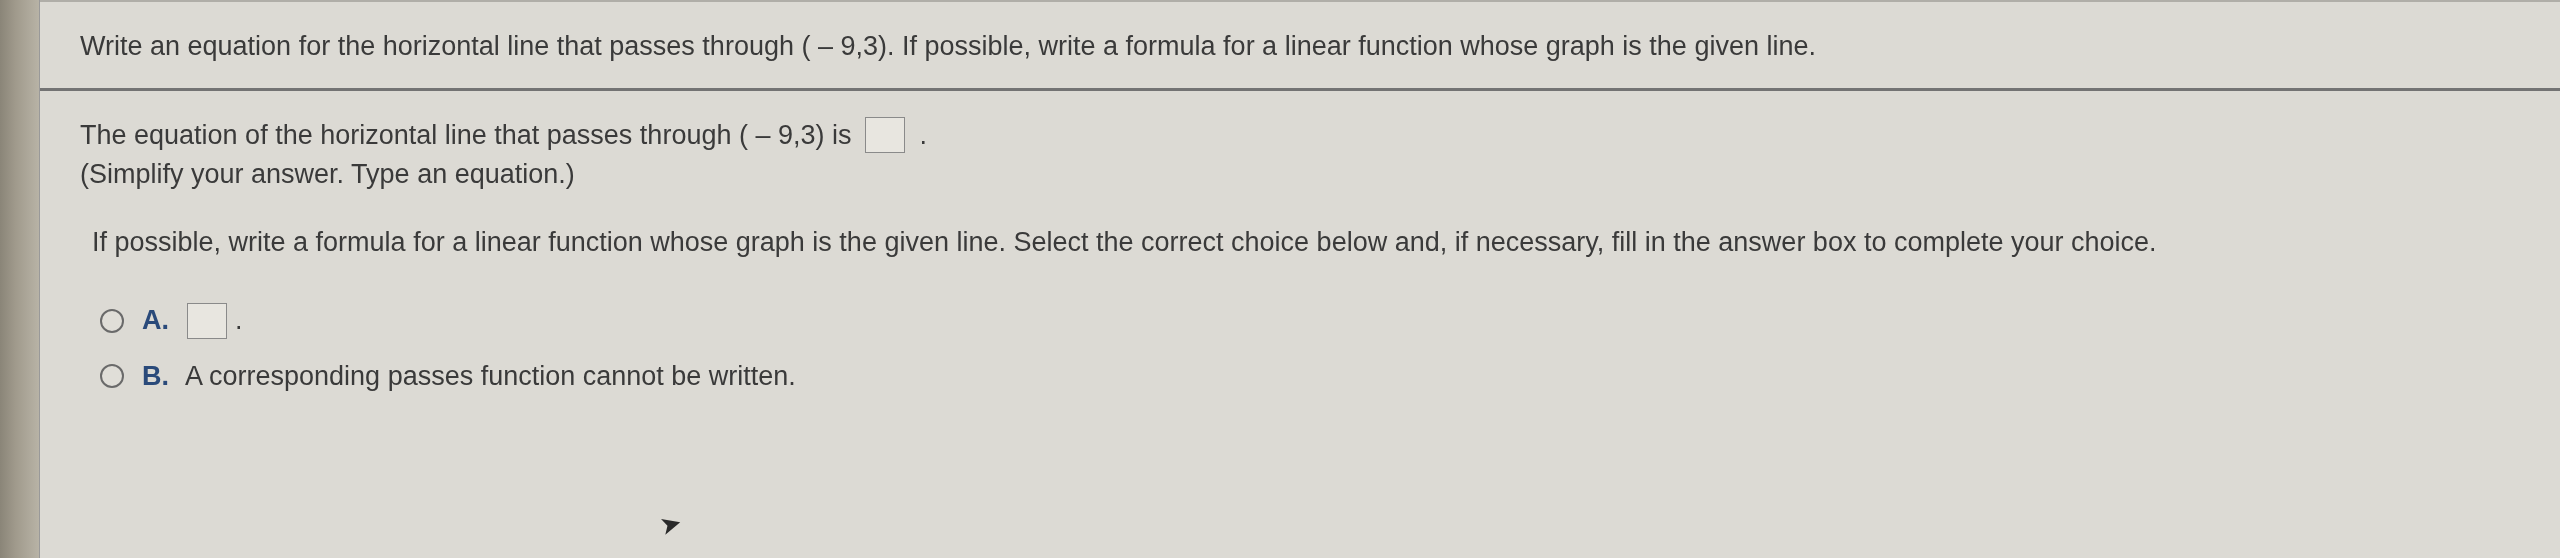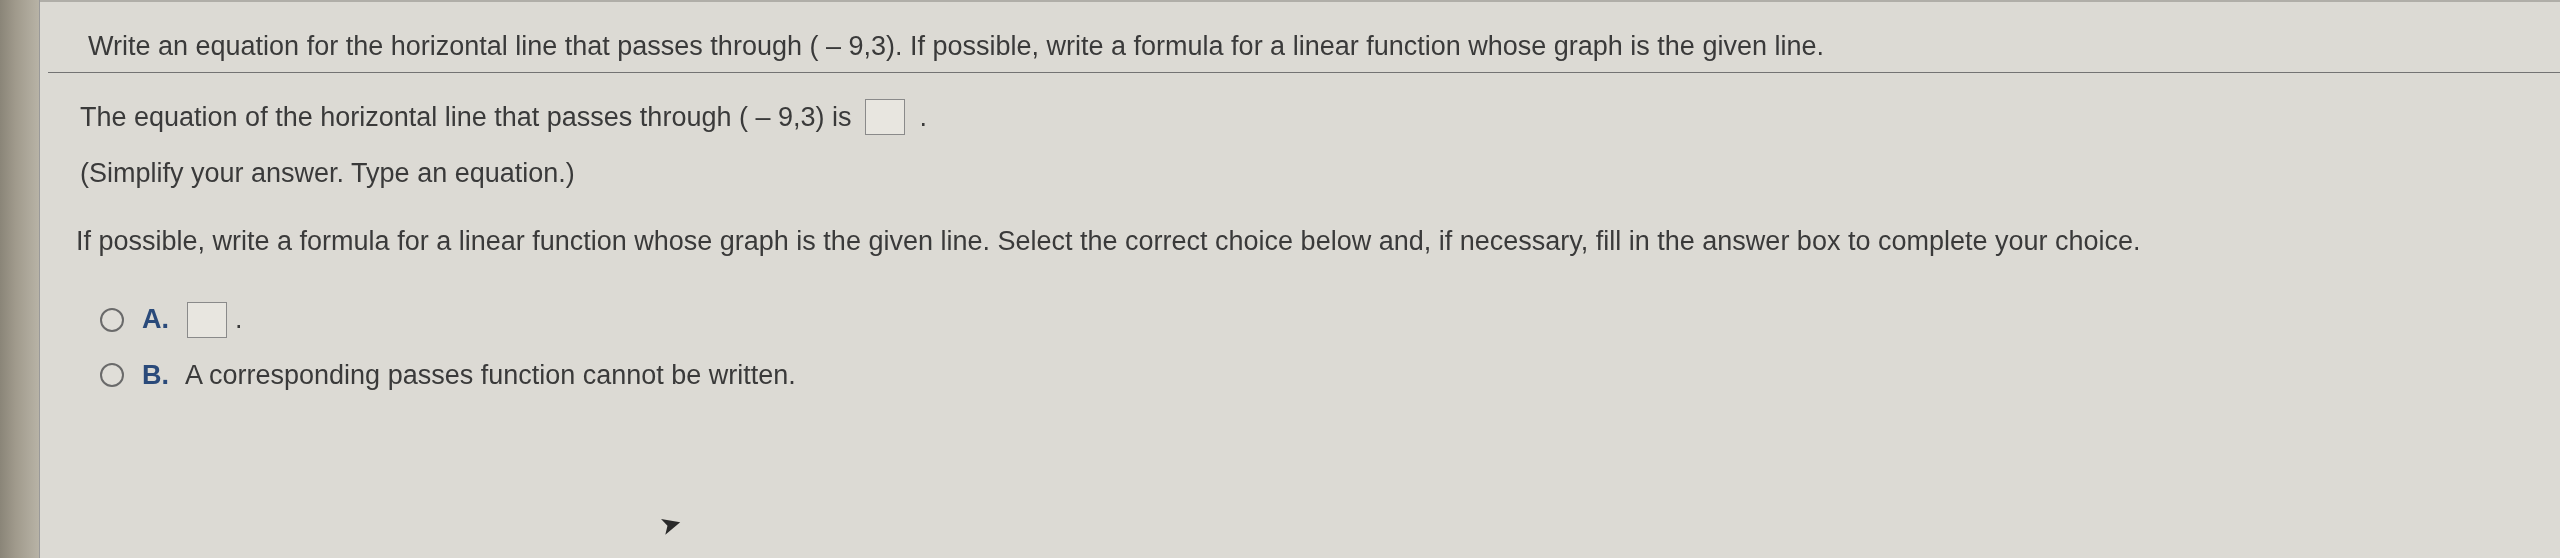--- a/index.html
+++ b/index.html
@@ -34,23 +34,22 @@
     }
     .top-divider {
       position: absolute;
       top: 0;
       left: 0;
       right: 0;
       height: 2px;
       background: #b0aea8;
     }
     .question-block {
-      padding: 28px 40px 6px 40px;
-      border-bottom: 1px solid #737373;
-      margin-left: 8px;
+      padding: 28px 40px 22px 40px;
+      border-bottom: 3px solid #737373;
     }
     .question-text {
       font-size: 27px;
       color: #3a3a3a;
       line-height: 1.4;
     }
     .answer-section {
       padding: 24px 40px 20px 40px;
     }
     .answer-line {
@@ -58,33 +57,33 @@
       color: #3a3a3a;
       line-height: 1.5;
       display: flex;
       align-items: center;
       flex-wrap: wrap;
       gap: 12px;
     }
     .hint-text {
       font-size: 27px;
       color: #3a3a3a;
-      margin-top: 21px;
+      margin-top: 4px;
     }
     .input-box {
       display: inline-block;
       width: 40px;
       height: 36px;
       background: #e8e6e0;
       border: 1px solid #8a8a8a;
       vertical-align: middle;
       margin: 0 2px;
     }
     .followup {
-      padding: 12px 40px 20px 36px;
+      padding: 12px 40px 20px 52px;
       font-size: 27px;
       color: #3a3a3a;
       line-height: 1.5;
     }
     .choices {
       padding: 20px 40px 20px 60px;
     }
     .choice-row {
       display: flex;
       align-items: center;

